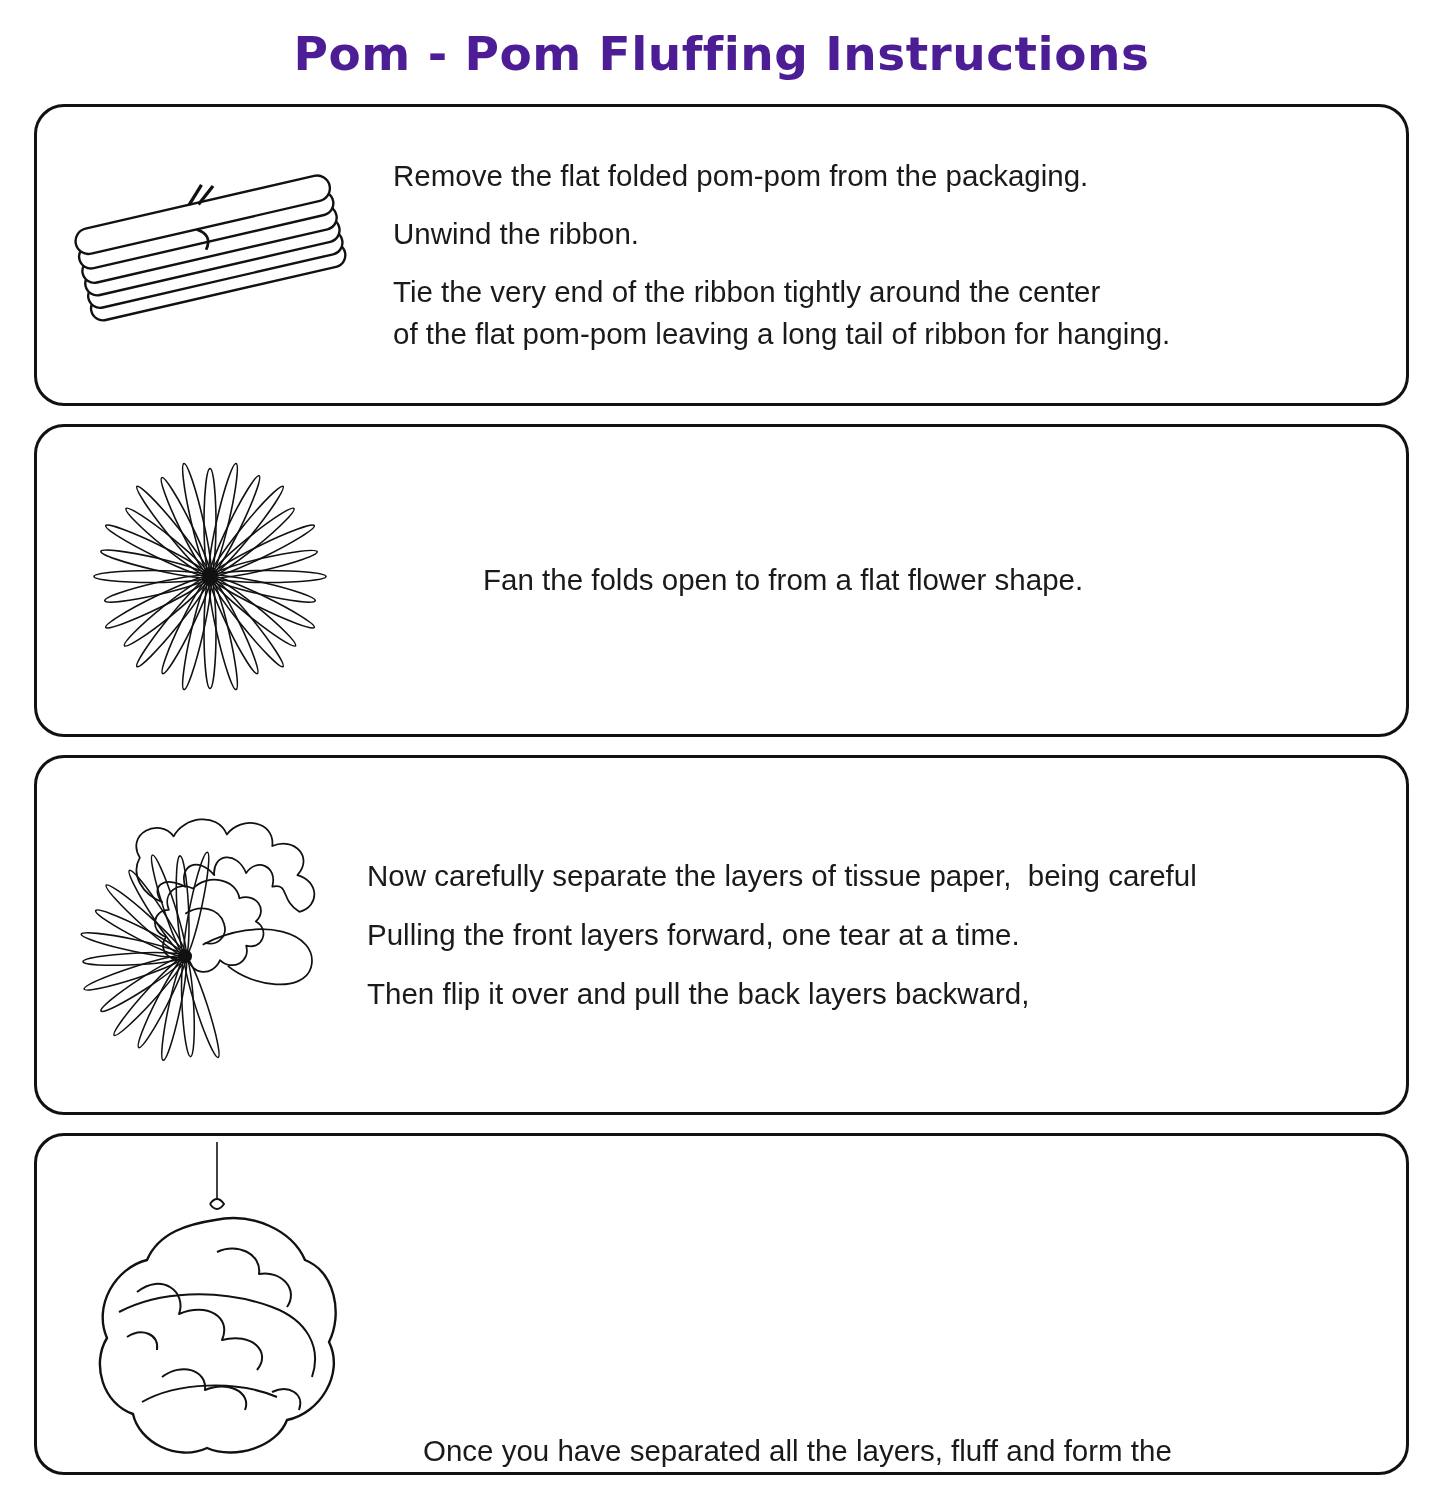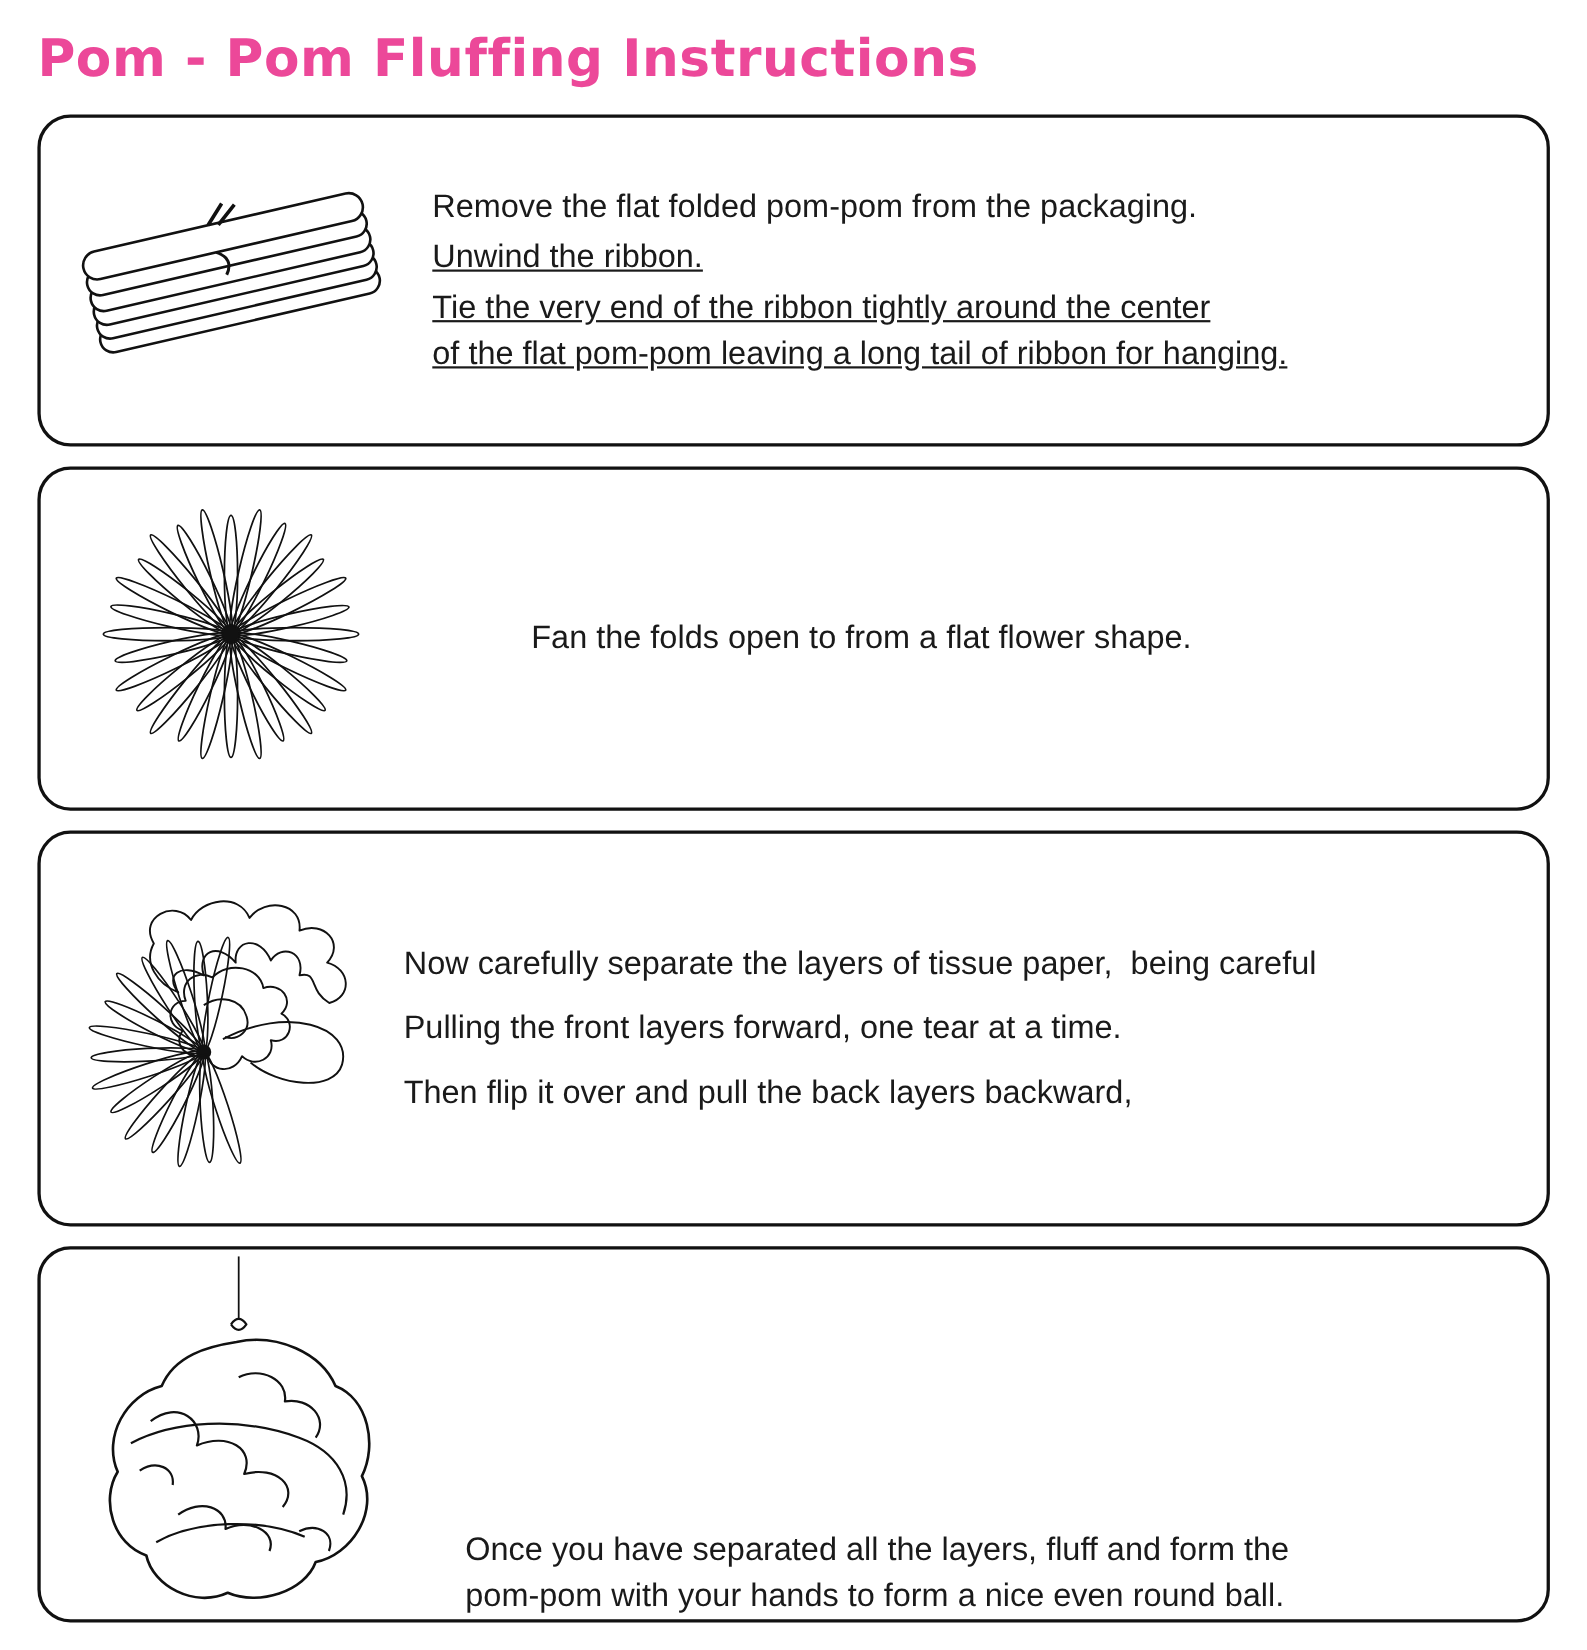--- a/index.html
+++ b/index.html
@@ -9,21 +9,22 @@
     font-family:"Liberation Sans", sans-serif;
     color:#1a1a1a;
     overflow:hidden;
   }
   .page { width:1443px; height:1500px; padding:14px 34px 20px 34px; display:flex; flex-direction:column; }
   .title {
     font-family:"DejaVu Sans", sans-serif;
     font-weight:700;
     font-size:47px;
     line-height:1.1;
-    color:#ec4899;
+    text-align:center;
+    color:#4c1d95;
     margin:14px 0 24px 0;
     letter-spacing:0.5px;
   }
   .step {
     border:3.5px solid #111;
     border-radius:30px;
     background:#fff;
     display:flex;
     align-items:center;
   }
@@ -33,21 +34,21 @@
   .step-3 { height:360px; }
   .step-4 { height:342px;align-items:flex-end; }
   .illus { flex:0 0 350px; display:flex; align-items:center; justify-content:center; }
   .step-3 .illus { flex-basis:312px; }
   .texts { flex:1; font-size:29.5px; line-height:1.42; padding-right:16px; }
   .step-1 .texts { padding-left:6px; }
   .step-2 .texts { padding-left:96px; }
   .step-3 .texts { padding-left:18px; }
   .step-4 .texts { padding-left:36px; }
   .para + .para { margin-top:17px; }
-  .step-1 .para + .para { margin-top:4px;text-decoration:underline; }
+  .step-1 .para + .para { margin-top:16px; }
   .line { white-space:pre; }
   svg { display:block; }
 </style>
 </head>
 <body>
 
 <div class="page">
 
   <div class="title">Pom - Pom Fluffing Instructions</div>
 
@@ -178,18 +179,17 @@
           <path d="M95,235 C115,220 140,228 138,248 C160,238 185,250 178,268"></path>
           <path d="M150,110 C170,100 195,112 192,132 C215,128 232,148 220,165"></path>
           <path d="M60,195 C75,185 92,192 90,208"></path>
           <path d="M205,250 C222,242 238,252 232,268"></path>
         </g>
       </svg>
     </div>
     <div class="texts">
       <div class="para">
         <div class="line">Once you have separated all the layers, fluff and form the</div>
-        <div class="line">pom-pom with your hands to form a nice even round ball.</div>
       </div>
     </div>
   </div>
 
 </div>
 
 </body></html>

